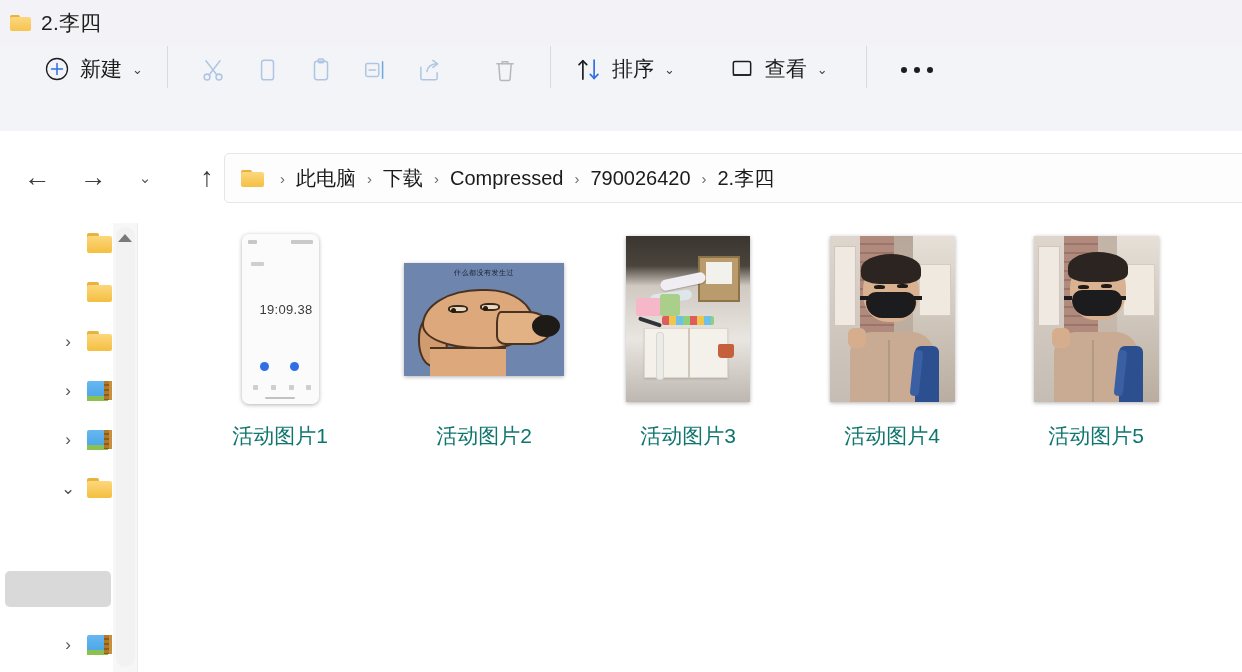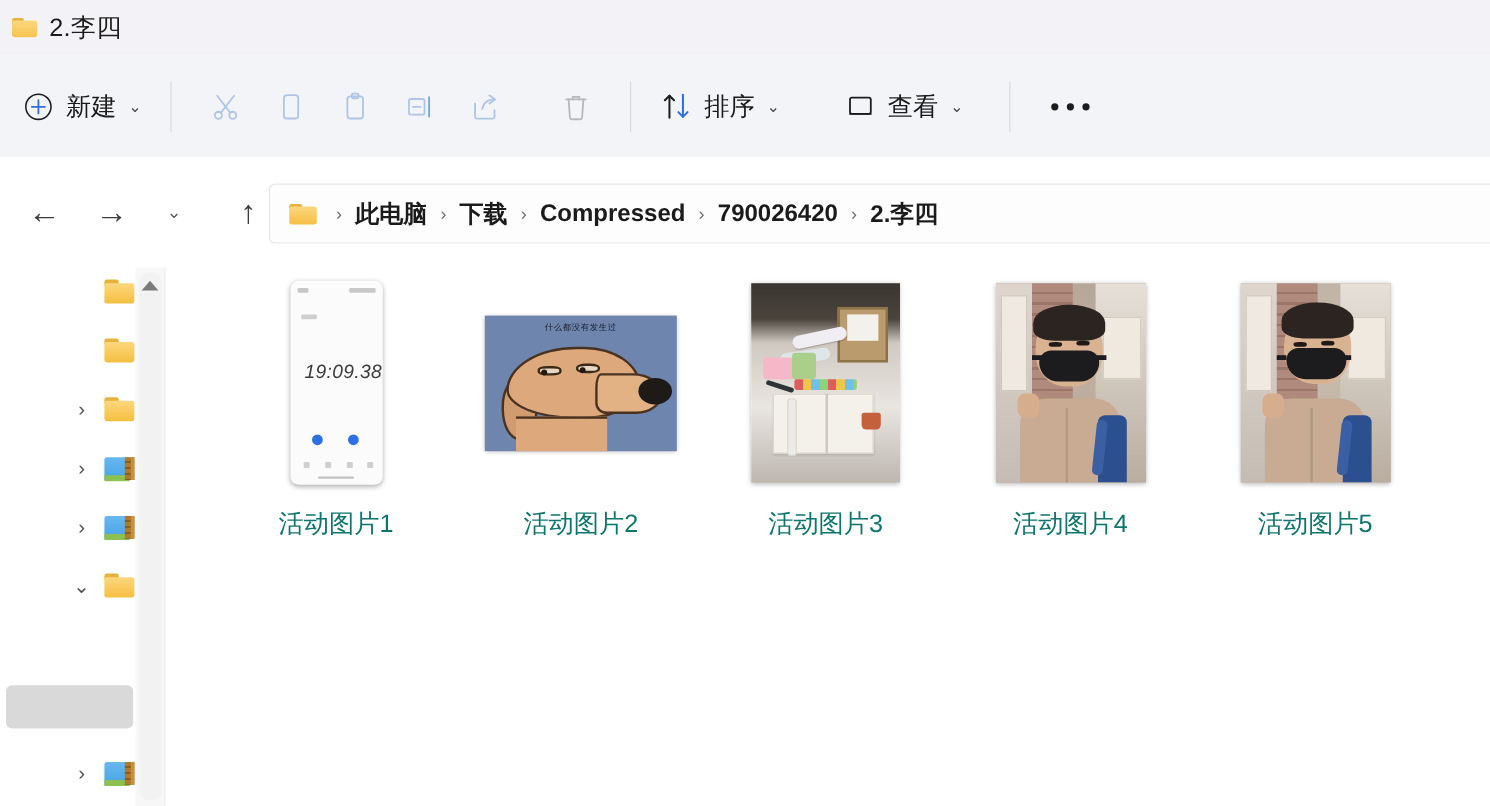--- a/index.html
+++ b/index.html
@@ -28,21 +28,21 @@
     border-radius: 2px;
   }
   .tab-title {
     font-size: 21px; color: #1c1c1c; letter-spacing: .2px; white-space: nowrap;
   }
 
   
   .commandbar {
     position: absolute; left: 0; top: 46px; width: 1242px; height: 85px;
     background: #f3f4f8;
-    display: flex; align-items: center; padding-left: 13px;
+    display: flex; align-items: flex-start; padding-left: 38px;
   }
   .cmd-item {
     display: flex; align-items: center; height: 46px;
     border-radius: 6px; cursor: default; white-space: nowrap;
   }
   .cmd-label { font-size: 21px; color: #1b1b1b; margin-left: 10px; }
   .cmd-chevron { margin-left: 10px; font-size: 13px; color: #444; line-height: 1; }
   .cmd-sep { width: 1px; height: 42px; background: #d8dae0; margin: 0 18px; flex: none; }
   .icon-btn { width: 54px; height: 48px; display: flex; align-items: center; justify-content: center; }
   .icon-svg { display: block; }
@@ -61,21 +61,21 @@
   .nav-btn.small { font-size: 15px; color: #5a5a5a; width: 38px; }
   .nav-group { display: flex; align-items: center; margin-left: 14px; gap: 10px; }
   .crumbbar {
     position: absolute; left: 224px; top: 153px; width: 1040px; height: 50px;
     background: #fdfdfd; border: 1px solid #e6e6e8; border-radius: 5px;
     display: flex; align-items: center; padding-left: 16px; overflow: hidden;
   }
   .crumb-folder { width: 24px; height: 19px; position: relative; flex: none; margin-right: 4px; }
   .crumb-folder .back { position: absolute; left:0; top:1px; width:11px; height:4px; background:#e8b33c; border-radius:2px 2px 0 0; }
   .crumb-folder .body { position: absolute; left:0; top:3px; width:23px; height:15px; background: linear-gradient(180deg,#fcd77f 0%,#f5c043 100%); border-radius:2px; }
-  .crumb { font-size: 20px; color: #1b1b1b; white-space: nowrap; font-weight: bold; }
+  .crumb { font-size: 20px; color: #1b1b1b; white-space: nowrap; }
   .crumb-sep { font-size: 15px; color: #6a6a6a; margin: 0 11px; }
 
   
   .content { position: absolute; left: 0; top: 223px; width: 1242px; height: 449px; background: #fff; }
 
   
   .sidebar {
     position: absolute; left: 0; top: 0; width: 113px; height: 449px;
     background: #ffffff; overflow: hidden;
   }
@@ -117,21 +117,21 @@
   .thumbwrap { height: 176px; display: flex; align-items: center; justify-content: center; }
   .thumb { box-shadow: 0 1px 4px rgba(0,0,0,.30); background: #fff; position: relative; overflow: hidden; }
   .fname { margin-top: 15px; font-size: 21px; color: #0f766e; white-space: nowrap; }
 
   
   .t1 { width: 77px; height: 170px; background: #fbfbfb; border-radius: 7px; }
   .t1 .status { position:absolute; top:6px; left:6px; right:6px; height:5px; }
   .t1 .st-l { position:absolute; left:0; top:0; width:9px; height:4px; background:#c7c7c7; border-radius:1px;}
   .t1 .st-r { position:absolute; right:0; top:0; width:22px; height:4px; background:#c9c9c9; border-radius:1px;}
   .t1 .tabrow { position:absolute; top:28px; left:9px; width:13px; height:4px; background:#cfcfcf; border-radius:1px;}
-  .t1 .time { position:absolute; top:68px; left:12px; right:0; text-align:center; font-size:16px; color:#3b3b3b; letter-spacing:.3px; font-family:"Liberation Sans",sans-serif;font-style:italic;}
+  .t1 .time { position:absolute; top:68px; left:12px; right:0; text-align:center; font-size:13px; color:#3b3b3b; letter-spacing:.3px; font-family:"Liberation Sans",sans-serif;}
   .t1 .btn { position:absolute; top:128px; width:9px; height:9px; border-radius:50%; background:#2f6fe4;}
   .t1 .btn.l { left:18px; } .t1 .btn.r { left:48px; }
   .t1 .nav { position:absolute; bottom:14px; left:7px; right:7px; height:5px;}
   .t1 .nav i { position:absolute; top:0; width:5px; height:5px; background:#cfcfcf; border-radius:1px; display:block;}
   .t1 .home { position:absolute; bottom:5px; left:50%; transform:translateX(-50%); width:30px; height:2px; background:#c2c2c2; border-radius:1px;}
 
   
   .t2 { width: 160px; height: 113px; background: #6e85ad; }
   .t2 .memetext { position:absolute; top:5px; left:0; right:0; text-align:center; font-size:7px; color:#1a1f30; letter-spacing:.5px; }
   .t2 .head {

